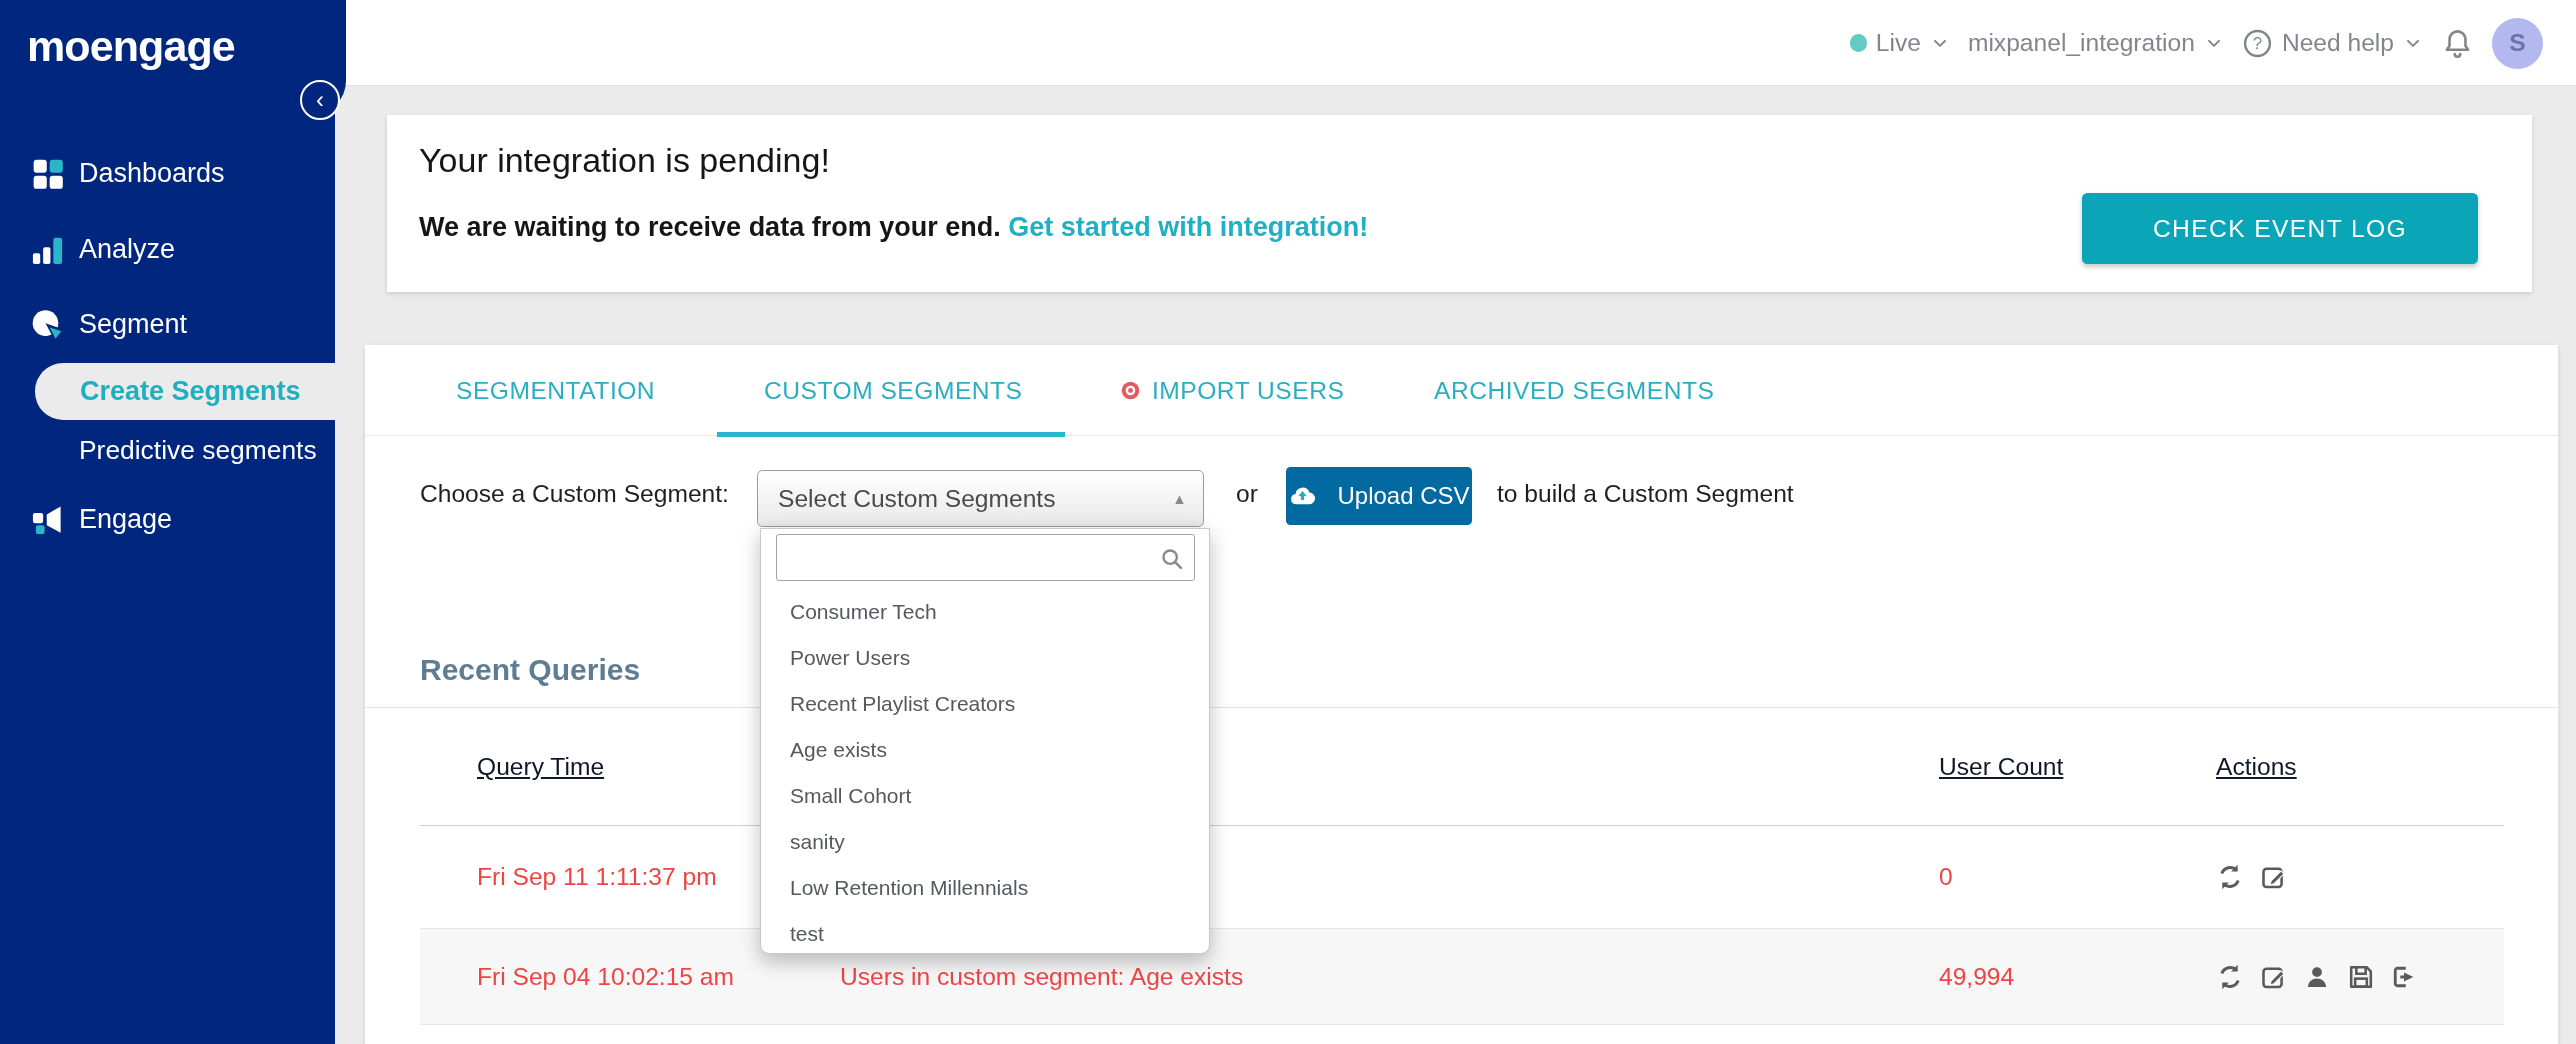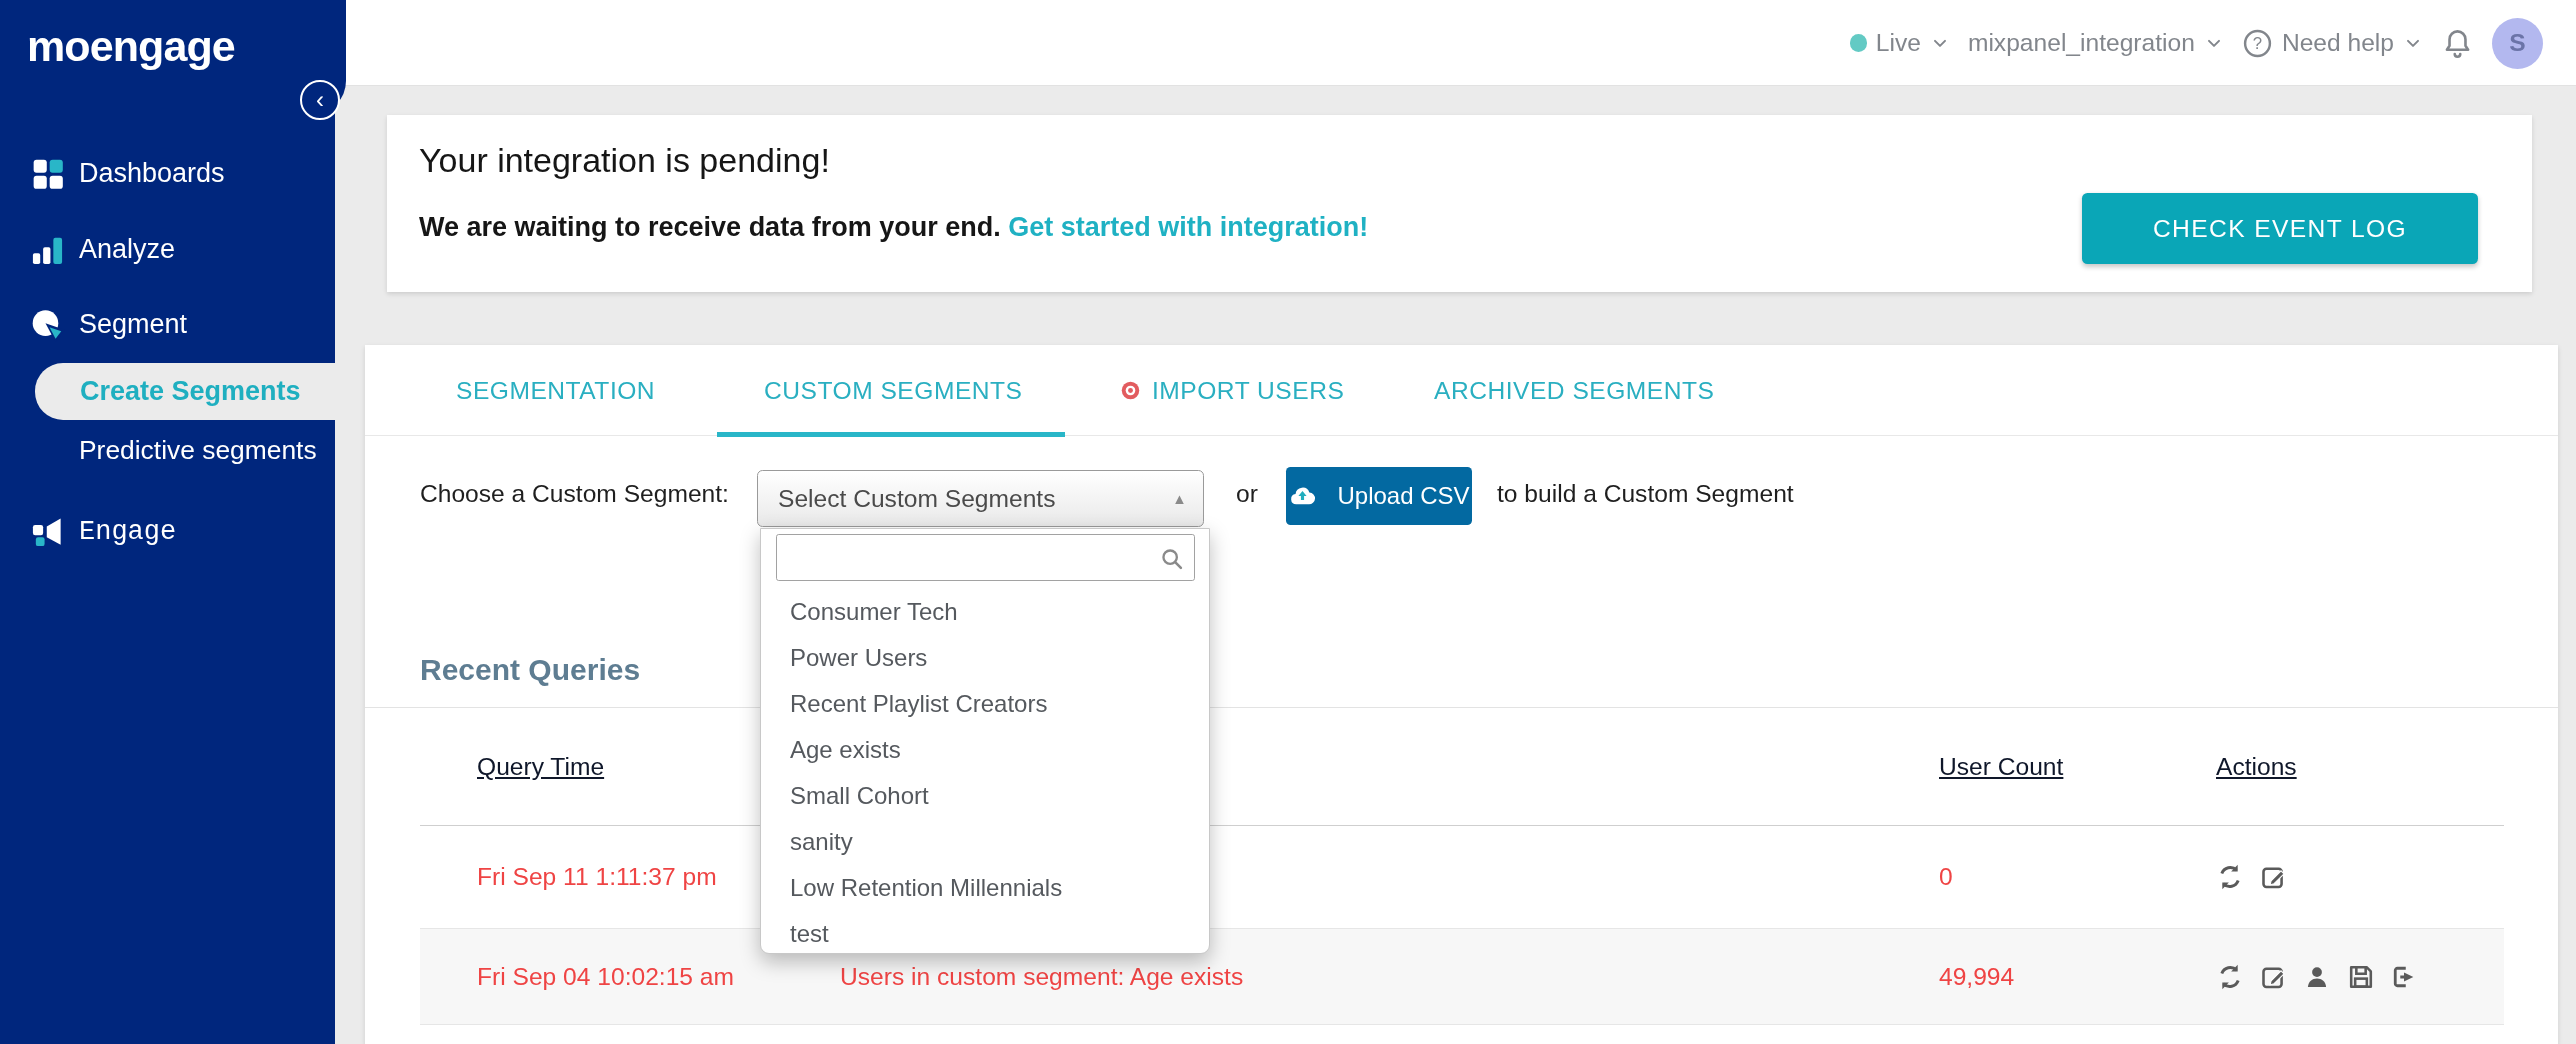--- a/index.html
+++ b/index.html
@@ -51,21 +51,21 @@
   .or-text { position:absolute; left:871px; top:135px; font-size:24.6px; color:#1f1f1f; }
   .upload-btn { position:absolute; left:921px; top:122px; width:186px; height:58px; background:#0369a1; border:none; border-radius:4.6px; color:#ffffff; font-size:24px; font-family:inherit; display:flex; align-items:center; justify-content:center; gap:20px; cursor:pointer; }
   .suffix-text { position:absolute; left:1132px; top:135px; font-size:24.6px; color:#1f1f1f; }
 
   
   .dropdown-panel { position:absolute; left:395px; top:183px; width:450px; height:426px; background:#ffffff; border:0.9px solid #c8c8c8; border-radius:0 0 9px 9px; box-shadow:0 7.3px 20px rgba(0,0,0,.25); z-index:20; }
   .dd-search { position:absolute; left:14.6px; top:4.6px; width:419px; height:47px; border:1.8px solid #a2a2a2; border-radius:2.7px; background:#ffffff; }
   .dd-search input { position:absolute; left:9px; top:1.8px; width:365px; height:40px; border:none; outline:none; font-size:23px; font-family:inherit; color:#444; background:transparent; }
   .dd-search .mag { position:absolute; right:9px; top:11px; width:25.5px; height:25.5px; color:#8a8a8a; }
   .dd-list { position:absolute; left:0; top:60px; width:450px; }
-  .dd-item { height:46px; display:flex; align-items:center; padding-left:29px; font-size:24px; color:#55595e; cursor:pointer; }
+  .dd-item { height:46px; display:flex; align-items:center; padding-left:29px; font-size:21px; color:#55595e; cursor:pointer; }
 
   
   .rq-heading { position:absolute; left:55px; top:308px; font-size:30px; font-weight:700; color:#5e7d92; }
   .rq-divider { position:absolute; left:0; top:362px; width:2193px; height:0.9px; background:#e3e3e3; }
   .rq-table { position:absolute; left:55px; top:363px; width:2084px; }
   .tr { position:relative; width:2084px; }
   .th-row { height:118px; border-bottom:0.9px solid #cfcfcf; }
   .row-1 { height:103px; background:#ffffff; border-bottom:0.9px solid #e6e6e6; }
   .row-2 { height:96px; background:#f7f7f7; border-bottom:0.9px solid #e6e6e6; }
   .cell { position:absolute; top:50%; transform:translateY(-50%); font-size:24.6px; color:#ef4444; white-space:nowrap; }
@@ -151,21 +151,21 @@
     </div>
 
     <div class="active-pill">
       <span class="nav-label">Create Segments</span>
     </div>
 
     <div class="sub-item">
       <span class="nav-label">Predictive segments</span>
     </div>
 
-    <div class="nav-item" style="top:497px;font-family:Liberation Mono, monospace;">
+    <div class="nav-item" style="top:485px;">
       <svg class="nav-icon" viewBox="0 0 24 24">
         <rect x="2" y="7.5" width="7" height="7" rx="1.5" fill="#ffffff"></rect>
         <rect x="4" y="16" width="6" height="6" rx="1.5" fill="#29b6c8"></rect>
         <path d="M11.5 8.5 21 3v18l-9.5-5z" fill="#ffffff"></path>
       </svg>
       <span class="nav-label">Engage</span>
     </div>
   </div>
 
   <div class="logo-block">

